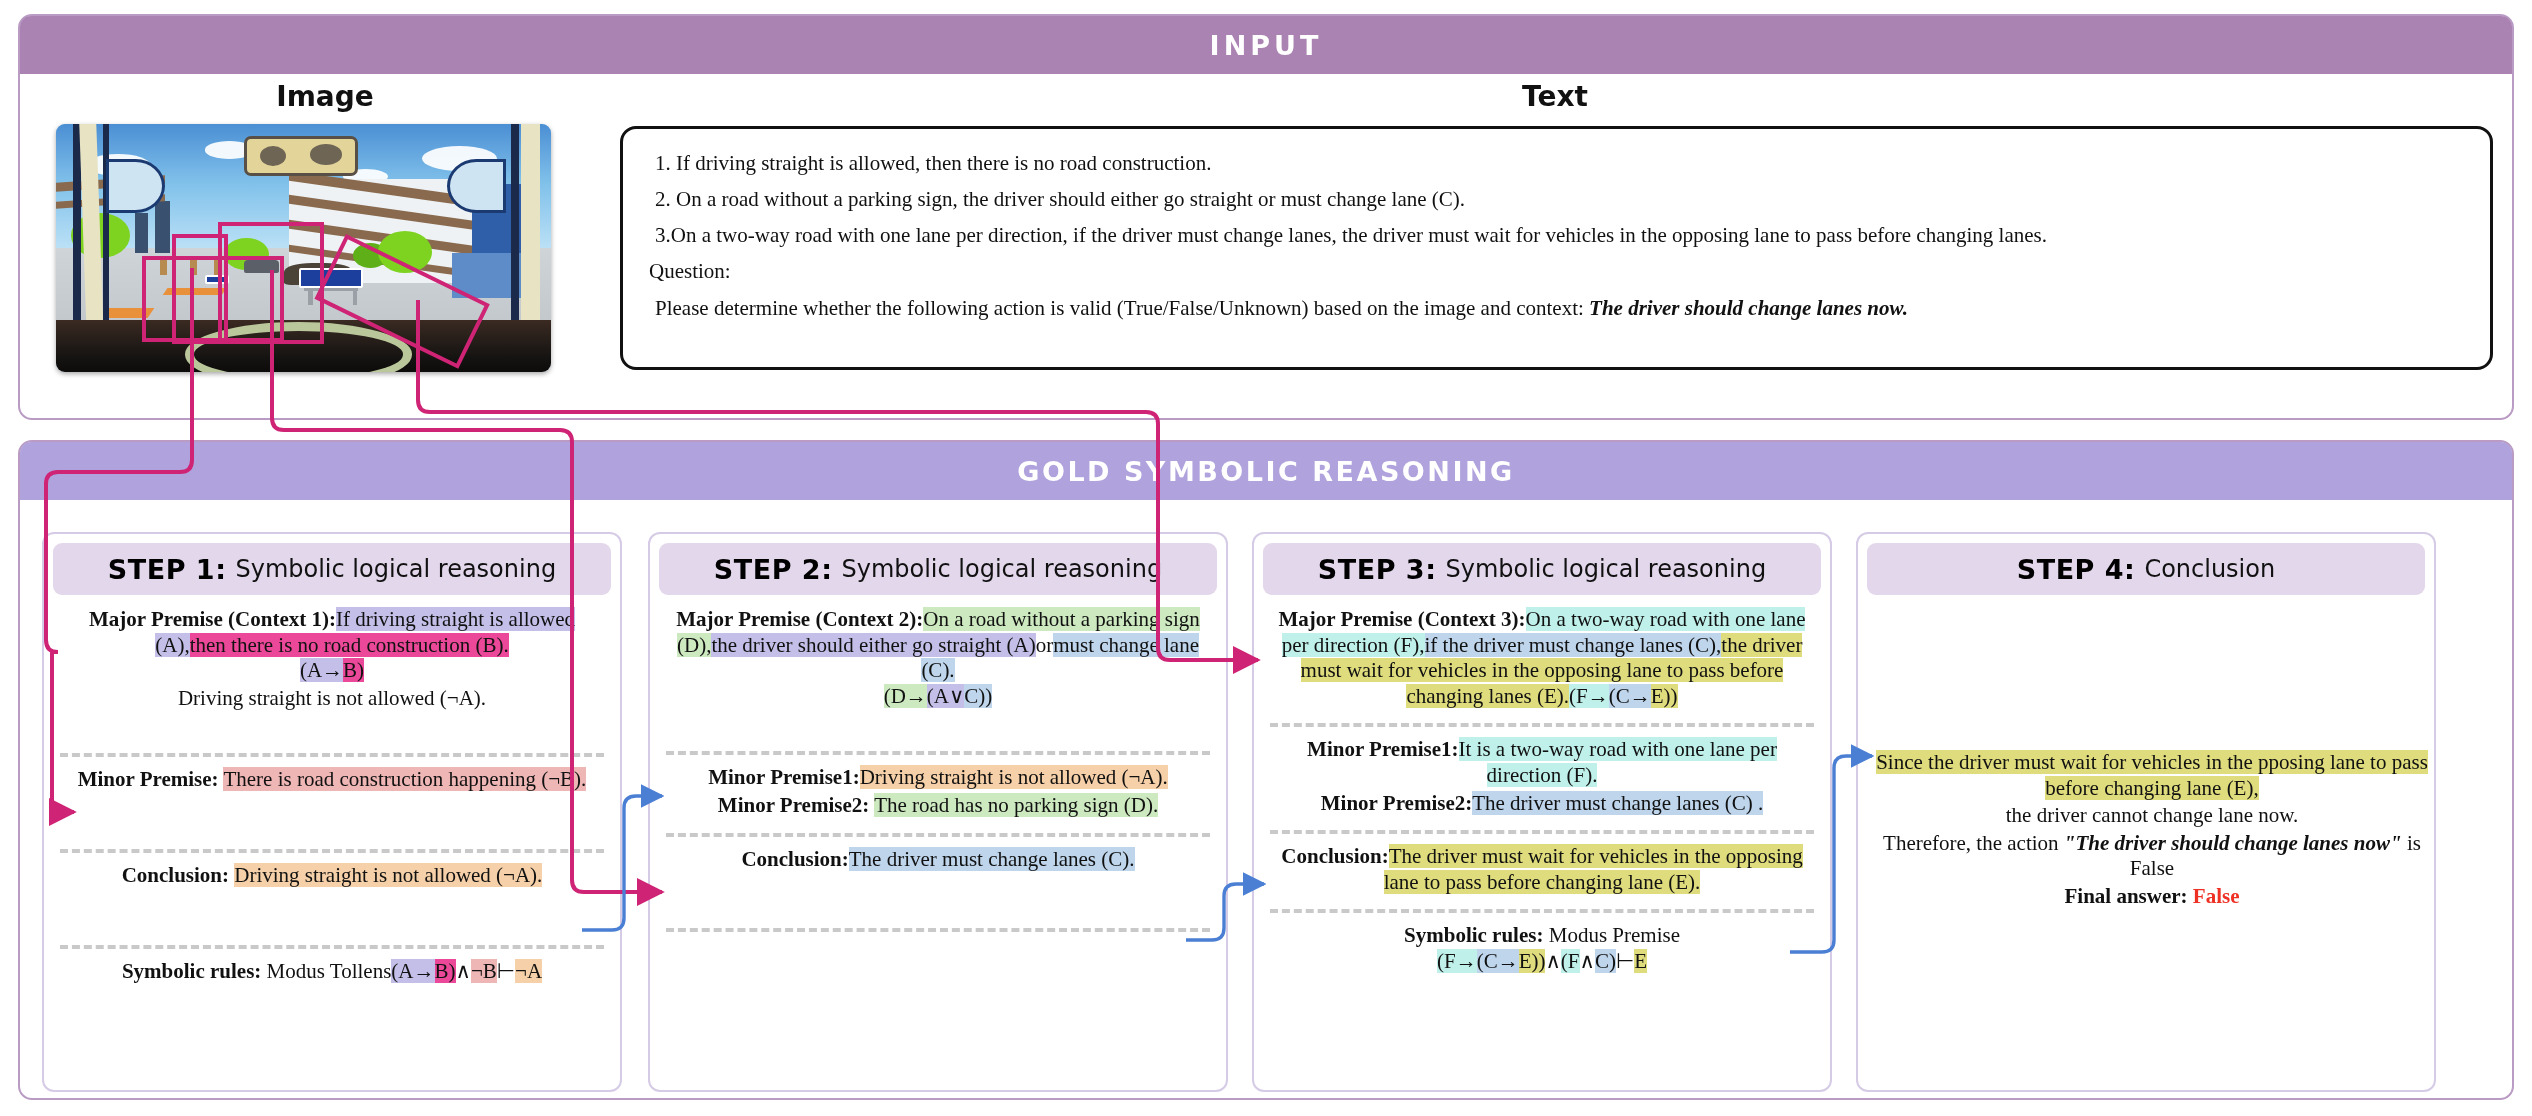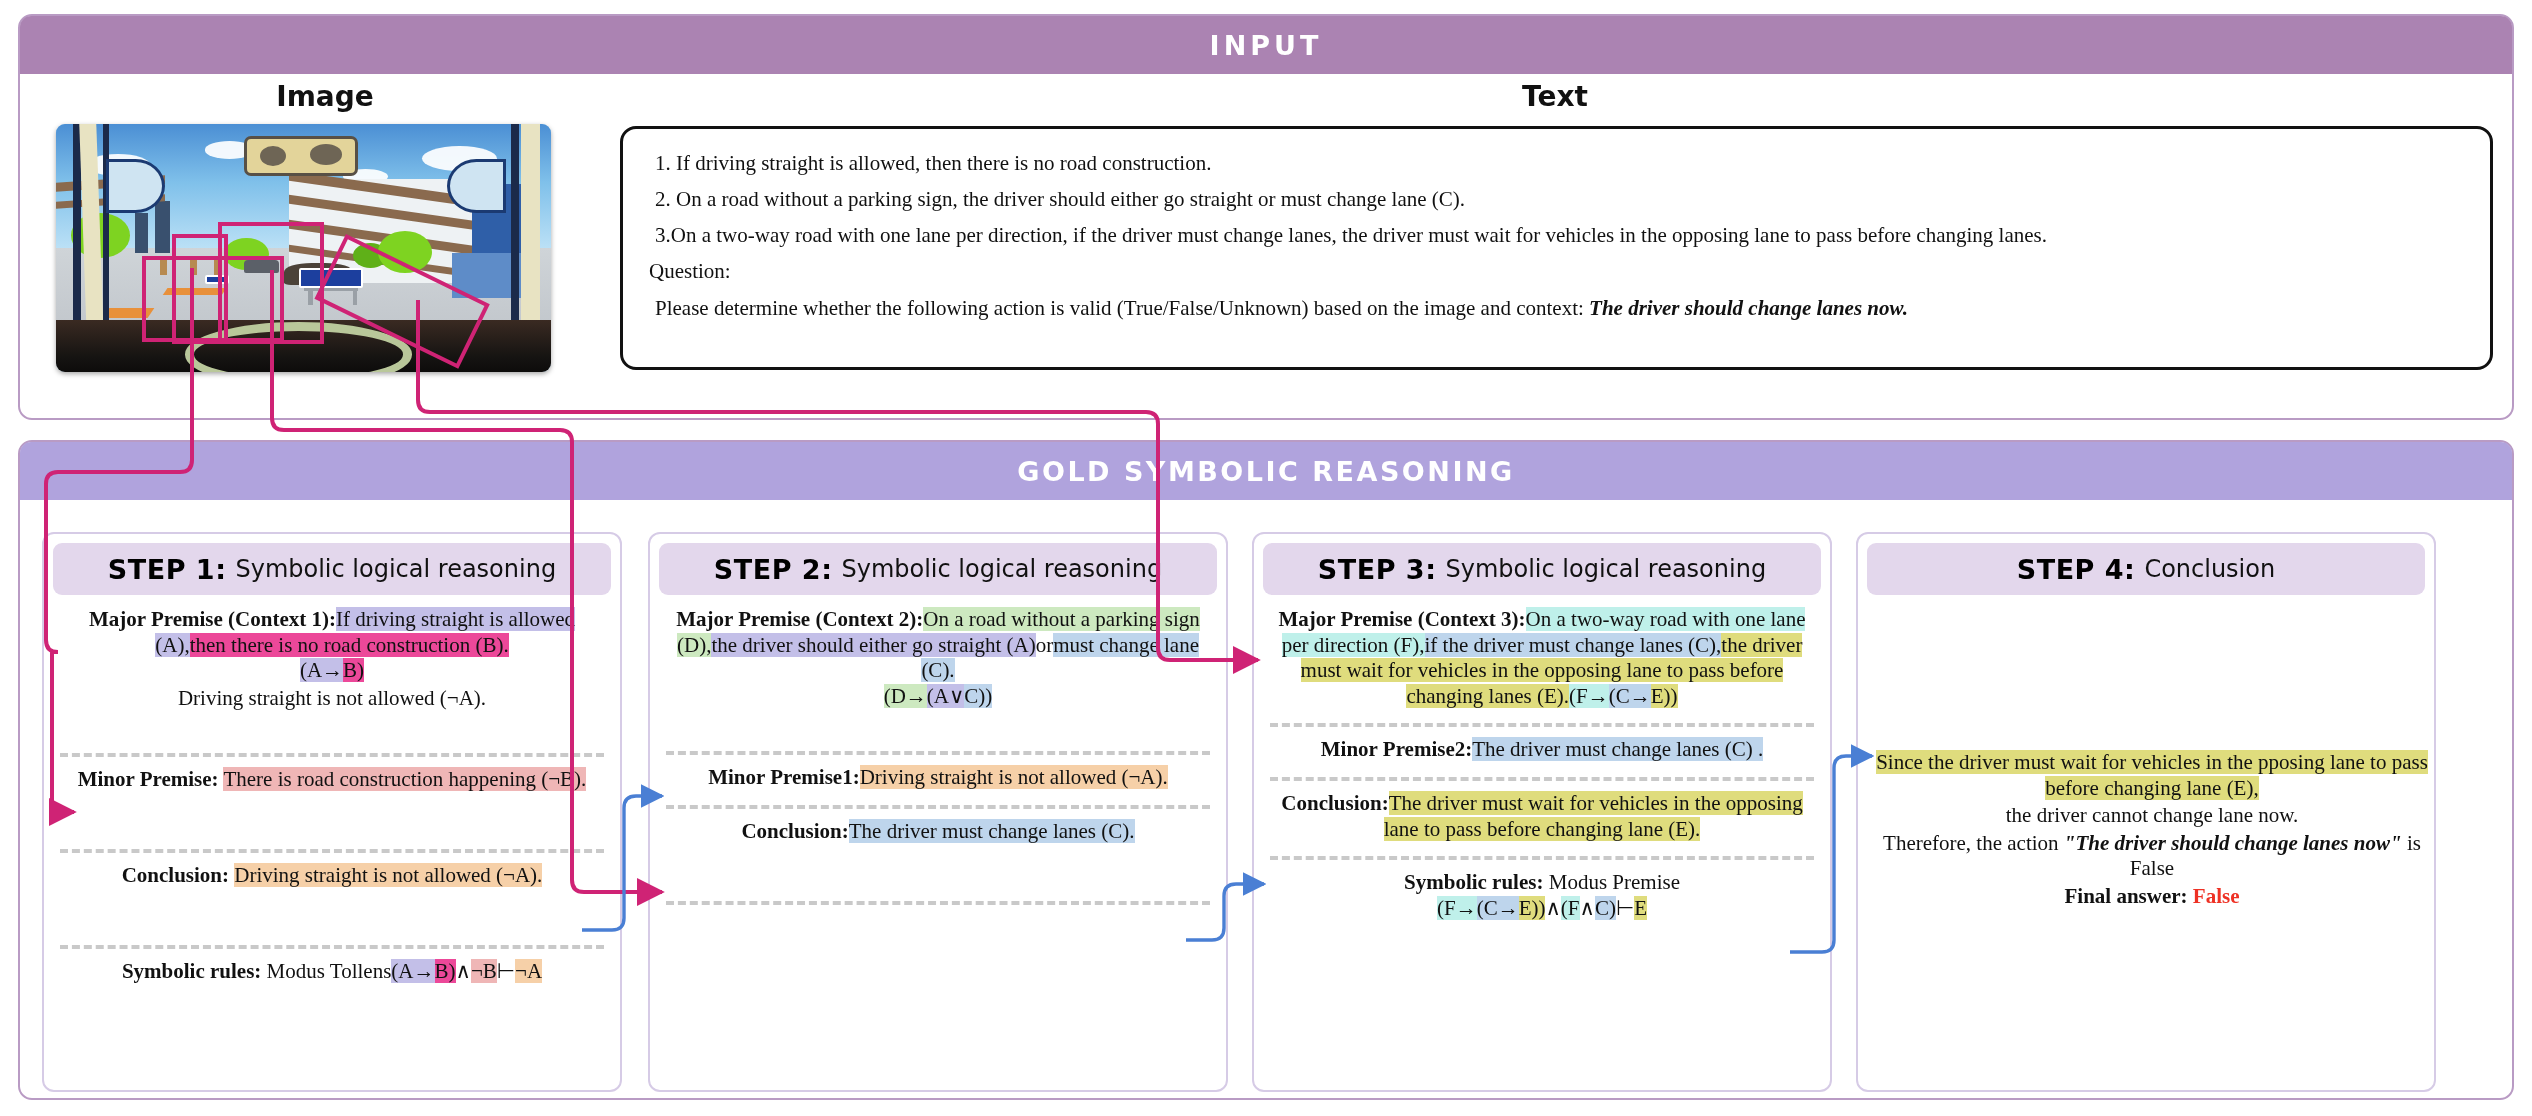--- a/index.html
+++ b/index.html
@@ -335,20 +335,24 @@
           <span class="lbl">Major Premise (Context 2):</span><span class="hl-green">On a road without a parking sign (D),</span><span class="hl-purple">the driver should either go straight (A)</span><span>or</span><span class="hl-blue">must change lane (C).</span><br>
           <span class="hl-green">(D→</span><span class="hl-purple">(A∨</span><span class="hl-blue">C))</span>
         </div>
 
         <div class="spacer-md"></div>
         <div class="divider"></div>
 
         <div class="blk">
           <span class="lbl">Minor Premise1:</span><span class="hl-orange">Driving straight is not allowed (¬A).</span>
         </div>
+        <div class="blk">
+          <span class="lbl">Minor Premise2:</span>
+          <span class="hl-green">The road has no parking sign (D).</span>
+        </div>
 
         <div class="divider"></div>
 
         <div class="blk">
           <span class="lbl">Conclusion:</span><span class="hl-blue">The driver must change lanes (C).</span>
         </div>
 
         <div class="spacer-lg"></div>
         <div class="divider"></div>
 
@@ -360,20 +364,23 @@
         <span class="num">STEP 3:</span>
         <span class="sub">Symbolic logical reasoning</span>
       </div>
       <div class="step-body">
         <div class="blk">
           <span class="lbl">Major Premise (Context 3):</span><span class="hl-cyan">On a two-way road with one lane per direction (F),</span><span class="hl-blue">if the driver must change lanes (C),</span><span class="hl-yellow">the driver must wait for vehicles in the opposing lane to pass before changing lanes (E).</span><span class="hl-cyan">(F→</span><span class="hl-blue">(C→</span><span class="hl-yellow">E))</span>
         </div>
 
         <div class="divider"></div>
 
+        <div class="blk">
+          <span class="lbl">Minor Premise1:</span><span class="hl-cyan">It is a two-way road with one lane per direction (F).</span>
+        </div>
         <div class="blk">
           <span class="lbl">Minor Premise2:</span><span class="hl-blue">The driver must change lanes (C) .</span>
         </div>
 
         <div class="divider"></div>
 
         <div class="blk">
           <span class="lbl">Conclusion:</span><span class="hl-yellow">The driver must wait for vehicles in the opposing lane to pass before changing lane (E).</span>
         </div>
 

